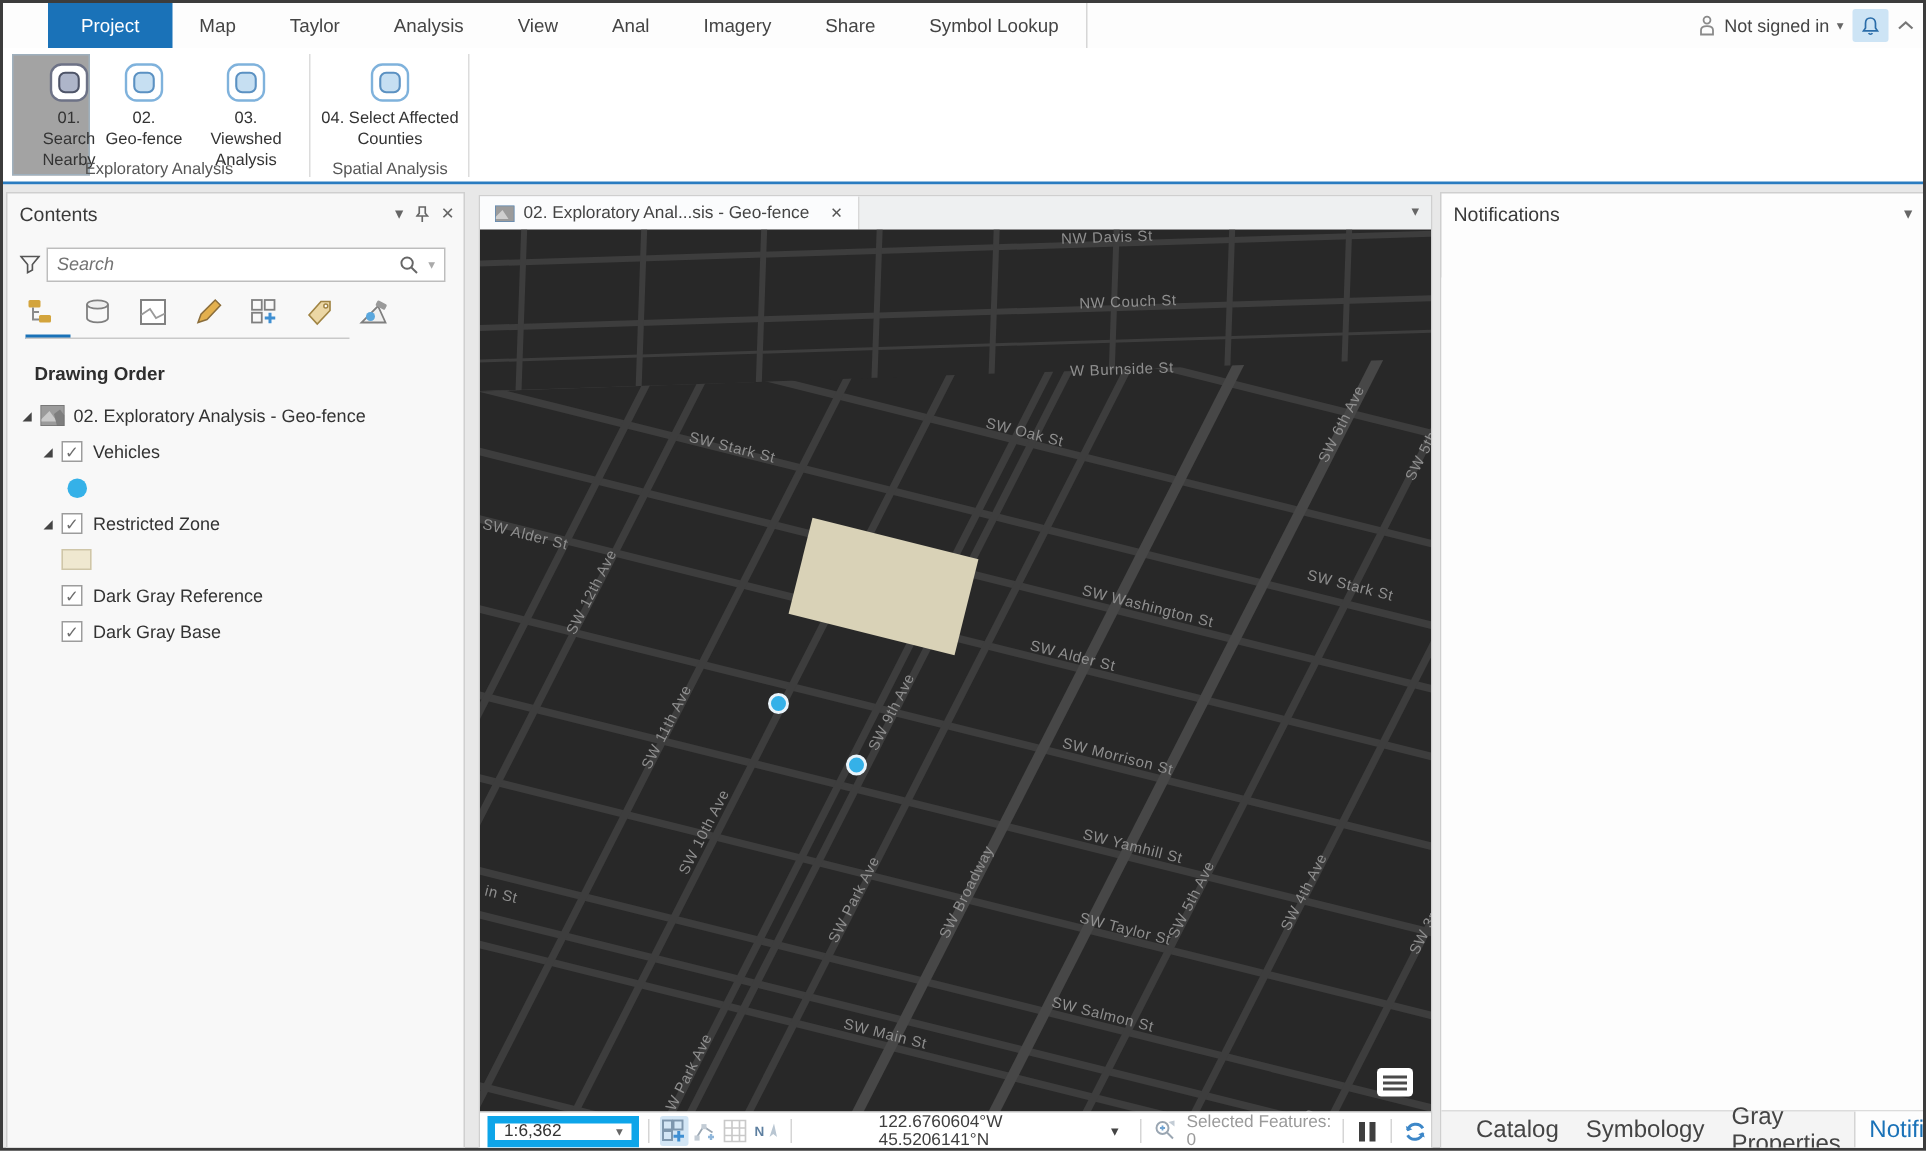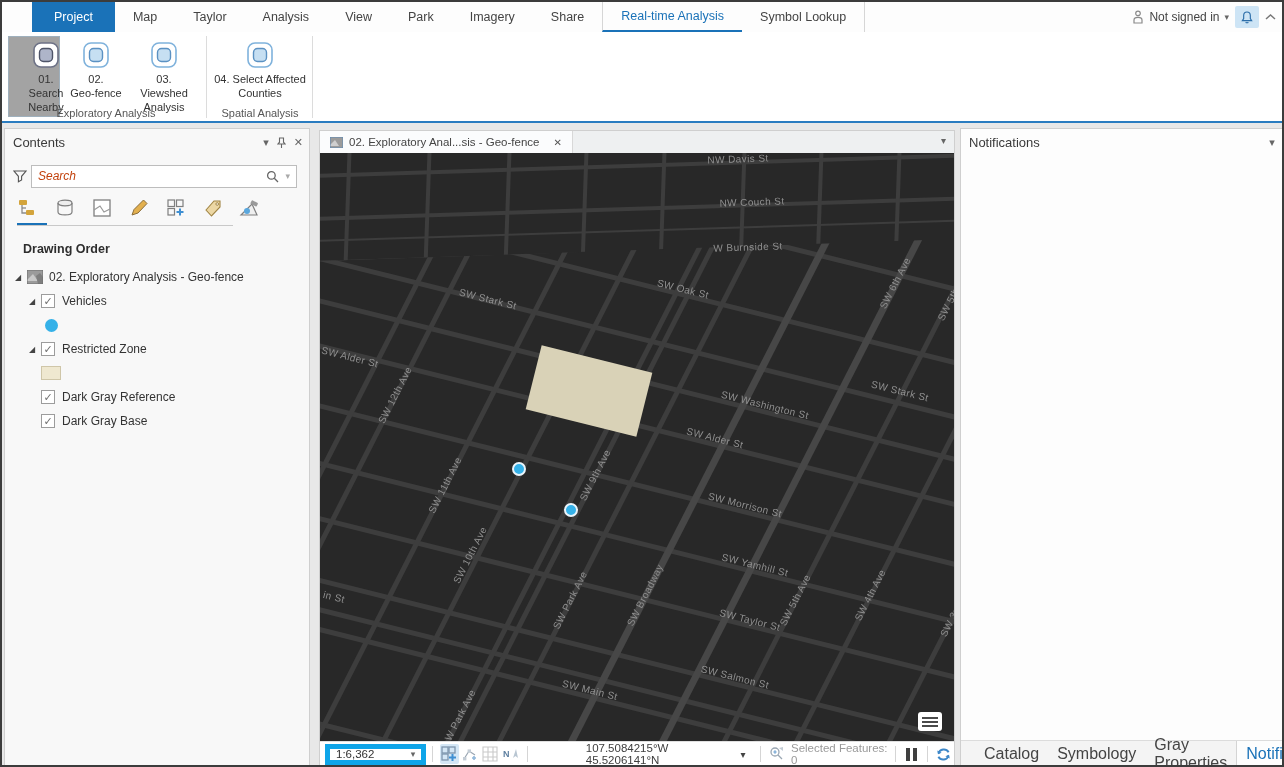--- a/index.html
+++ b/index.html
@@ -33,21 +33,21 @@
   .panel { position:absolute; background:#f8f8f8; border:1px solid #cfcfcf; }
   .phead { position:relative; height:27px; display:flex; align-items:center; padding:0 8px; }
   .phead .ptitle { font-size:13px; color:#3a3a3a; }
   .phead .picons { position:absolute; right:6px; top:0; height:27px; display:flex; align-items:center; gap:8px; color:#666; }
   .picons span { font-size:11px; cursor:default; }
 
   
   #contents-panel { left:2px; top:126px; width:306px; height:639px; }
   #search-row { position:absolute; left:0; top:34px; width:100%; height:26px; display:flex; align-items:center; }
   #search-box { position:relative; margin-left:26px; width:266px; height:23px; background:#fff; border:1px solid #bdbdbd; display:flex; align-items:center; padding:0 6px; }
-  #search-box .sph { font-size:12px; font-style:italic; color:#c2410c; flex:1; }
+  #search-box .sph { font-size:12px; font-style:italic; color:#737373; flex:1; }
   #ctoolbar { position:absolute; left:10px; top:66px; display:flex; gap:11px; align-items:center; }
   #ctoolbar .ticon { width:26px; height:26px; display:flex; align-items:center; justify-content:center; }
   #tool-underline-active { position:absolute; left:12px; top:94px; width:30px; height:3px; background:#1a72b8; }
   #tool-underline { position:absolute; left:12px; top:96px; width:216px; height:1px; background:#c9c9c9; }
   #drawing-order { position:absolute; left:18px; top:113px; font-size:12.5px; font-weight:bold; color:#2e2e2e; }
   #tree { position:absolute; left:0; top:136px; width:100%; }
   .trow { position:relative; display:flex; align-items:center; height:24px; font-size:12px; color:#333; }
   .texp { width:10px; font-size:8px; color:#444; margin-right:4px; text-align:center; }
   .cbx { width:14px; height:14px; background:#fff; border:1px solid #9c9c9c; display:flex; align-items:center; justify-content:center; font-size:11px; color:#6e6e6e; margin-right:7px; }
   .sym-dot { width:13px; height:13px; border-radius:50%; }
@@ -98,24 +98,23 @@
 <body>
 
 <div id="app">
 
   <div id="menubar">
       <div class="mtab project">Project</div>
       <div class="mtab ">Map</div>
       <div class="mtab ">Taylor</div>
       <div class="mtab ">Analysis</div>
       <div class="mtab ">View</div>
-      <div class="mtab ">Park</div>
+      <div class="mtab ">Anal</div>
       <div class="mtab ">Imagery</div>
       <div class="mtab ">Share</div>
-      <div class="mtab active">Real-time Analysis</div>
       <div class="mtab contextual">Symbol Lookup</div>
     </div>
   <div id="menu-right">
     <span id="signin">
       <svg width="12" height="14" viewBox="0 0 12 14">
           <circle cx="6" cy="3.4" r="2.3" fill="none" stroke="#8a8a8a" stroke-width="1.2"></circle>
           <path d="M2 13v-3c0-1.6 1.6-2.6 4-2.6s4 1 4 2.6v3z" fill="none" stroke="#8a8a8a" stroke-width="1.2"></path>
         </svg>
       <span>Not signed in</span>
       <span class="caret">▾</span>
@@ -414,21 +413,21 @@
             <path d="M1 1h14v14H1zM1 6h14M1 11h14M6 1v14M11 1v14" fill="none" stroke="#c9c9c9" stroke-width="1.1"></path>
           </svg>
       </span>
       <span class="sbicon">
         <svg width="17" height="16" viewBox="0 0 17 16">
             <text x="1" y="11" font-size="9" font-weight="bold" fill="#5d7fa0" font-family="Liberation Sans, sans-serif">N</text>
             <path d="M11 12L14 3l2 9-2.5-2z" fill="#b9c6d2"></path>
           </svg>
       </span>
       <span class="vsep"></span>
-      <span id="coords">107.5084215°W 45.5206141°N</span>
+      <span id="coords">122.6760604°W 45.5206141°N</span>
       <span id="coords-caret">▾</span>
       <span class="vsep" style="margin-left:14px;"></span>
       <span class="sbicon">
         <svg width="16" height="16" viewBox="0 0 16 16">
             <circle cx="6" cy="6" r="4" fill="none" stroke="#9aa6b2" stroke-width="1.3"></circle>
             <line x1="9" y1="9" x2="13" y2="13" stroke="#9aa6b2" stroke-width="1.3"></line>
             <path d="M4.3 6h3.4M6 4.3v3.4" stroke="#6fa3d2" stroke-width="1.2"></path>
             <path d="M10 2l4-1v4z" fill="#c3ccd5"></path>
           </svg>
       </span>

